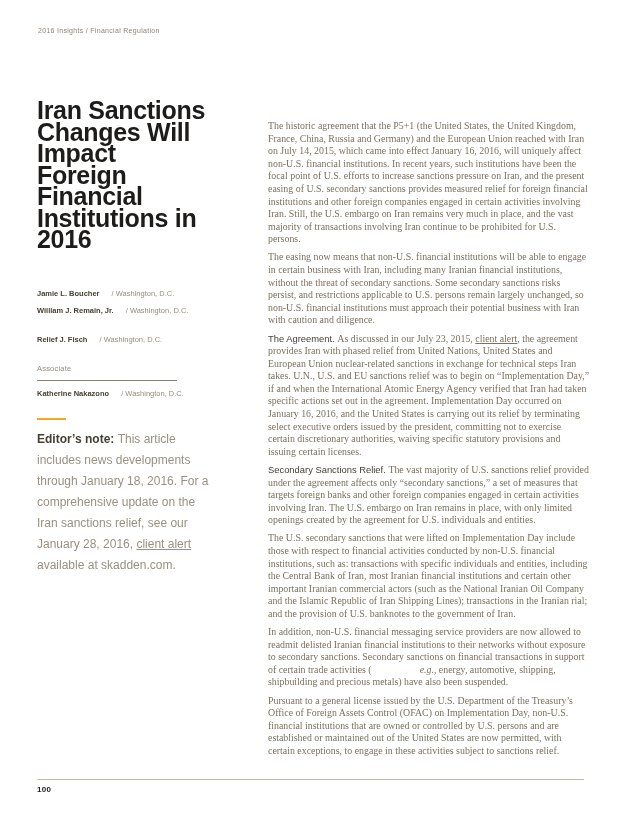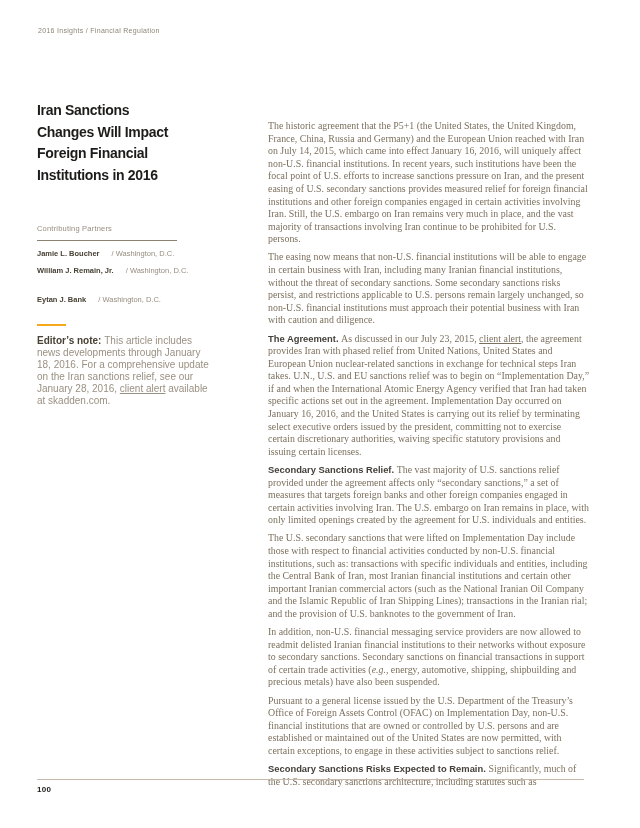--- a/index.html
+++ b/index.html
@@ -16,59 +16,59 @@
     position:absolute;left:38px;top:27px;
     font-size:7px;letter-spacing:.3px;
     color:#8f8577;
   }
   
   .sidebar{
     position:absolute;left:37px;top:100px;width:185px;
   }
   .article-title{
     margin:0 0 38px 0;
-    font-size:14px;line-height:21.5px;font-weight:700;
+    font-size:25px;line-height:21.5px;font-weight:700;
     letter-spacing:-.3px;color:#1d1c1a;
     white-space:pre-line;
   }
   .side-group{margin-bottom:20px;}
   .side-label{
     width:140px;
     font-size:7.5px;color:#978d7f;letter-spacing:.2px;
     padding-bottom:7px;margin-bottom:4px;
     border-bottom:1px solid #8d8173;
   }
   .person{margin-top:8px;font-size:7.5px;line-height:9px;}
   .person-name{font-weight:700;color:#474034;}
   .person-loc{color:#978d7f;margin-left:10px;}
   .accent-rule{
     width:29px;height:2px;margin:18px 0 9px 0;
     background:#f5a81c;
   }
   .note{
-    width:176px;font-size:10px;line-height:12px;color:#9a9082;
+    width:176px;font-size:12px;line-height:21px;color:#9a9082;
   }
   .note .seg-lead{font-weight:700;color:#474034;}
   .note .seg-normal{color:#9a9082;}
   .note a{color:#9a9082;text-decoration:underline;cursor:pointer;}
   
   .article-body{
     position:absolute;left:268px;top:120px;width:322px;
   }
   .article-body p{
     margin:0 0 5.5px 0;
     font-family:"Liberation Serif",serif;
     font-size:9.9px;line-height:12.6px;color:#7c705e;
     text-align:left;
   }
   .article-body .seg-lead{
     font-family:"Liberation Sans",sans-serif;
-    font-weight:700;font-size:9.4px;color:#45403a;
+    font-weight:400;font-size:9.4px;color:#45403a;
   }
-  .article-body .seg-italic{font-style:italic;}
+  .article-body .seg-italic{font-style:italic;margin-left:48px;}
   .article-body a{color:#7c705e;text-decoration:underline;cursor:pointer;}
   
   .footer-rule{
     position:absolute;left:37px;top:779px;width:547px;height:1px;
     background:#c6b9a9;
   }
   .page-number{
     position:absolute;left:37px;top:785px;
     font-size:8px;font-weight:700;color:#21211e;letter-spacing:.3px;
   }
@@ -81,42 +81,44 @@
   <div class="running-head">2016 Insights / Financial Regulation</div>
 
   <div class="sidebar">
     <h1 class="article-title">Iran Sanctions
 Changes Will Impact
 Foreign Financial
 Institutions in 2016</h1>
 
     <div>
         <div class="side-group">
-          <div class="side-label">Contributing Partners</div>
           <div class="person"><span class="person-name">Jamie L. Boucher </span><span class="person-loc">/ Washington, D.C.</span></div>
           <div class="person"><span class="person-name">William J. Remain, Jr. </span><span class="person-loc">/ Washington, D.C.</span></div>
         </div>
         <div class="side-group">
-          <div class="person"><span class="person-name">Eytan J. Bank </span><span class="person-loc">/ Washington, D.C.</span></div>
+          <div class="person"><span class="person-name">Relief J. Fisch </span><span class="person-loc">/ Washington, D.C.</span></div>
+        </div>
+        <div class="side-group">
+          <div class="side-label">Associate</div>
+          <div class="person"><span class="person-name">Katherine Nakazono </span><span class="person-loc">/ Washington, D.C.</span></div>
         </div>
       </div>
 
     <div class="accent-rule" style="background: rgb(245, 168, 28);"></div>
     <div class="note">
       <span><span class="seg-lead">Editor’s note: </span><span class="seg-normal">This article includes news developments through January 18, 2016. For a comprehensive update on the Iran sanctions relief, see our January 28, 2016, </span><a href="#" class="seg-link">client alert</a><span class="seg-normal"> available at skadden.com.</span></span>
     </div>
   </div>
 
   <div class="article-body">
       <p><span class="seg-normal">The historic agreement that the P5+1 (the United States, the United Kingdom, France, China, Russia and Germany) and the European Union reached with Iran on July 14, 2015, which came into effect January 16, 2016, will uniquely affect non-U.S. financial institutions. In recent years, such institutions have been the focal point of U.S. efforts to increase sanctions pressure on Iran, and the present easing of U.S. secondary sanctions provides measured relief for foreign financial institutions and other foreign companies engaged in certain activities involving Iran. Still, the U.S. embargo on Iran remains very much in place, and the vast majority of transactions involving Iran continue to be prohibited for U.S. persons.</span></p>
       <p><span class="seg-normal">The easing now means that non-U.S. financial institutions will be able to engage in certain business with Iran, including many Iranian financial institutions, without the threat of secondary sanctions. Some secondary sanctions risks persist, and restrictions applicable to U.S. persons remain largely unchanged, so non-U.S. financial institutions must approach their potential business with Iran with caution and diligence.</span></p>
       <p><span class="seg-lead">The Agreement. </span><span class="seg-normal">As discussed in our July 23, 2015, </span><a href="#" class="seg-link">client alert</a><span class="seg-normal">, the agreement provides Iran with phased relief from United Nations, United States and European Union nuclear-related sanctions in exchange for technical steps Iran takes. U.N., U.S. and EU sanctions relief was to begin on “Implementation Day,” if and when the International Atomic Energy Agency verified that Iran had taken specific actions set out in the agreement. Implementation Day occurred on January 16, 2016, and the United States is carrying out its relief by terminating select executive orders issued by the president, committing not to exercise certain discretionary authorities, waiving specific statutory provisions and issuing certain licenses.</span></p>
       <p><span class="seg-lead">Secondary Sanctions Relief. </span><span class="seg-normal">The vast majority of U.S. sanctions relief provided under the agreement affects only “secondary sanctions,” a set of measures that targets foreign banks and other foreign companies engaged in certain activities involving Iran. The U.S. embargo on Iran remains in place, with only limited openings created by the agreement for U.S. individuals and entities.</span></p>
       <p><span class="seg-normal">The U.S. secondary sanctions that were lifted on Implementation Day include those with respect to financial activities conducted by non-U.S. financial institutions, such as: transactions with specific individuals and entities, including the Central Bank of Iran, most Iranian financial institutions and certain other important Iranian commercial actors (such as the National Iranian Oil Company and the Islamic Republic of Iran Shipping Lines); transactions in the Iranian rial; and the provision of U.S. banknotes to the government of Iran.</span></p>
       <p><span class="seg-normal">In addition, non-U.S. financial messaging service providers are now allowed to readmit delisted Iranian financial institutions to their networks without exposure to secondary sanctions. Secondary sanctions on financial transactions in support of certain trade activities (</span><span class="seg-italic">e.g.</span><span class="seg-normal">, energy, automotive, shipping, shipbuilding and precious metals) have also been suspended.</span></p>
       <p><span class="seg-normal">Pursuant to a general license issued by the U.S. Department of the Treasury’s Office of Foreign Assets Control (OFAC) on Implementation Day, non-U.S. financial institutions that are owned or controlled by U.S. persons and are established or maintained out of the United States are now permitted, with certain exceptions, to engage in these activities subject to sanctions relief.</span></p>
-      <p><span class="seg-lead">Secondary Sanctions Risks Expected to Remain. </span><span class="seg-normal">Significantly, much of the U.S. secondary sanctions architecture, including statutes such as</span></p>
     </div>
 
   <div class="footer-rule"></div>
   <div class="page-number">100</div>
 
 </div>
 
 </body></html>

